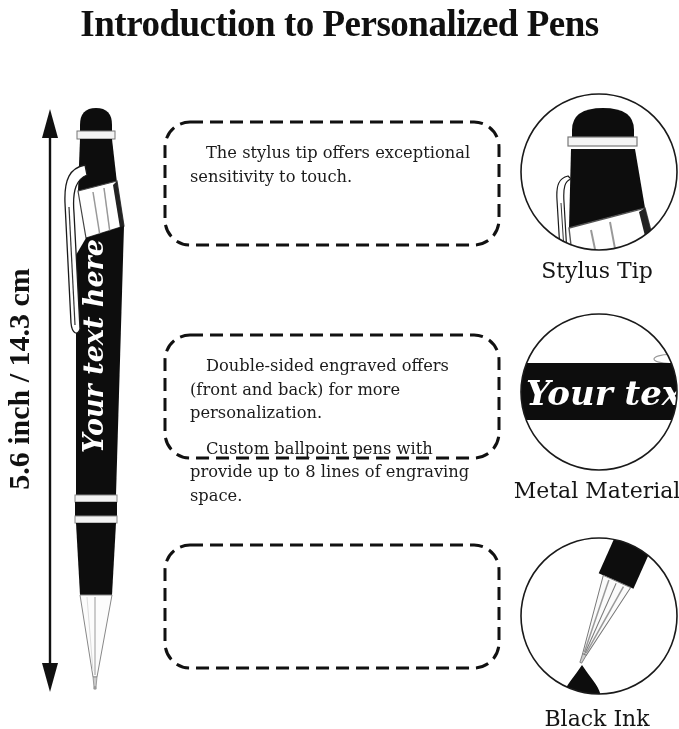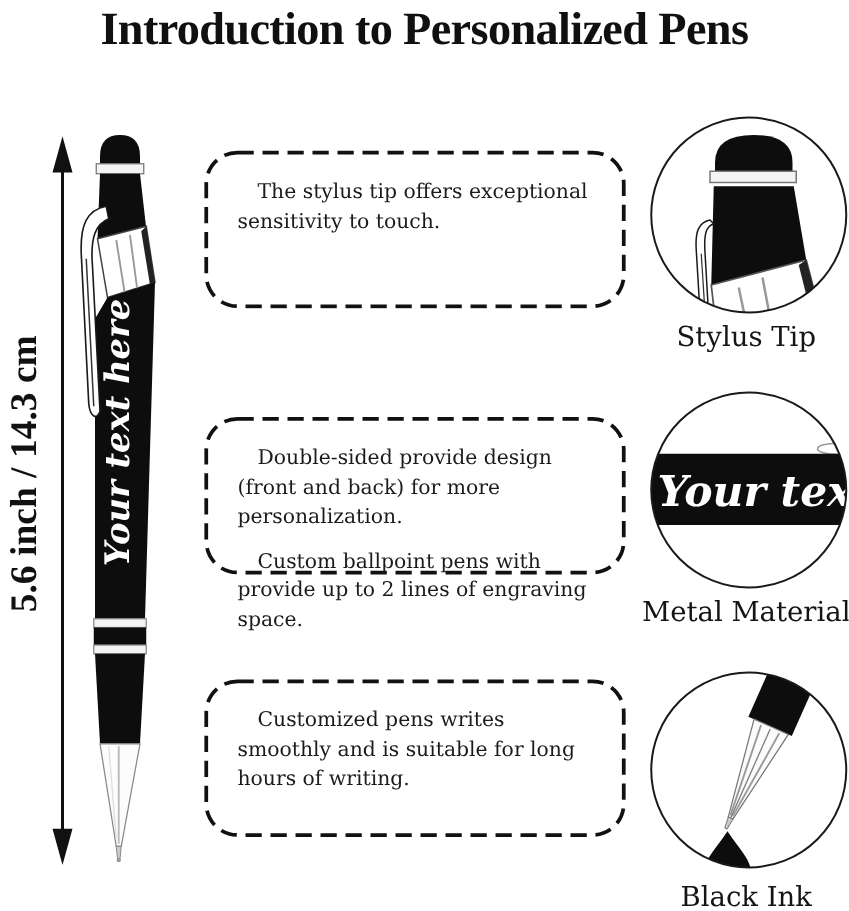--- a/index.html
+++ b/index.html
@@ -75,31 +75,30 @@
     <div class="box-text">
       <p>The stylus tip offers exceptional sensitivity to touch.</p>
     </div>
   </div>
 
   <div class="feature-box" style="top:333px;height:127px;">
     <svg class="box-border" width="338" height="127">
       <rect x="2" y="2" width="334" height="123" rx="25" fill="none" stroke="#111" stroke-width="3" stroke-dasharray="13 7"></rect>
     </svg>
     <div class="box-text">
-      <p>Double-sided provide design (front and back) for more personalization.</p>
-      <p>Custom ballpoint pens with provide up to 2 lines of engraving space.</p>
+      <p>Double-sided engraved offers (front and back) for more personalization.</p>
+      <p>Custom ballpoint pens with provide up to 8 lines of engraving space.</p>
     </div>
   </div>
 
   <div class="feature-box" style="top:543px;height:127px;">
     <svg class="box-border" width="338" height="127">
       <rect x="2" y="2" width="334" height="123" rx="25" fill="none" stroke="#111" stroke-width="3" stroke-dasharray="13 7"></rect>
     </svg>
     <div class="box-text">
-      <p>Customized pens writes smoothly and is suitable for long hours of writing.</p>
     </div>
   </div>
 
   <div class="callout" style="top:88px;">
     <svg width="170" height="164" viewBox="0 0 170 164">
       <defs>
           <clipPath id="clip1">
             <circle cx="87" cy="84" r="78"></circle>
           </clipPath>
         </defs>

